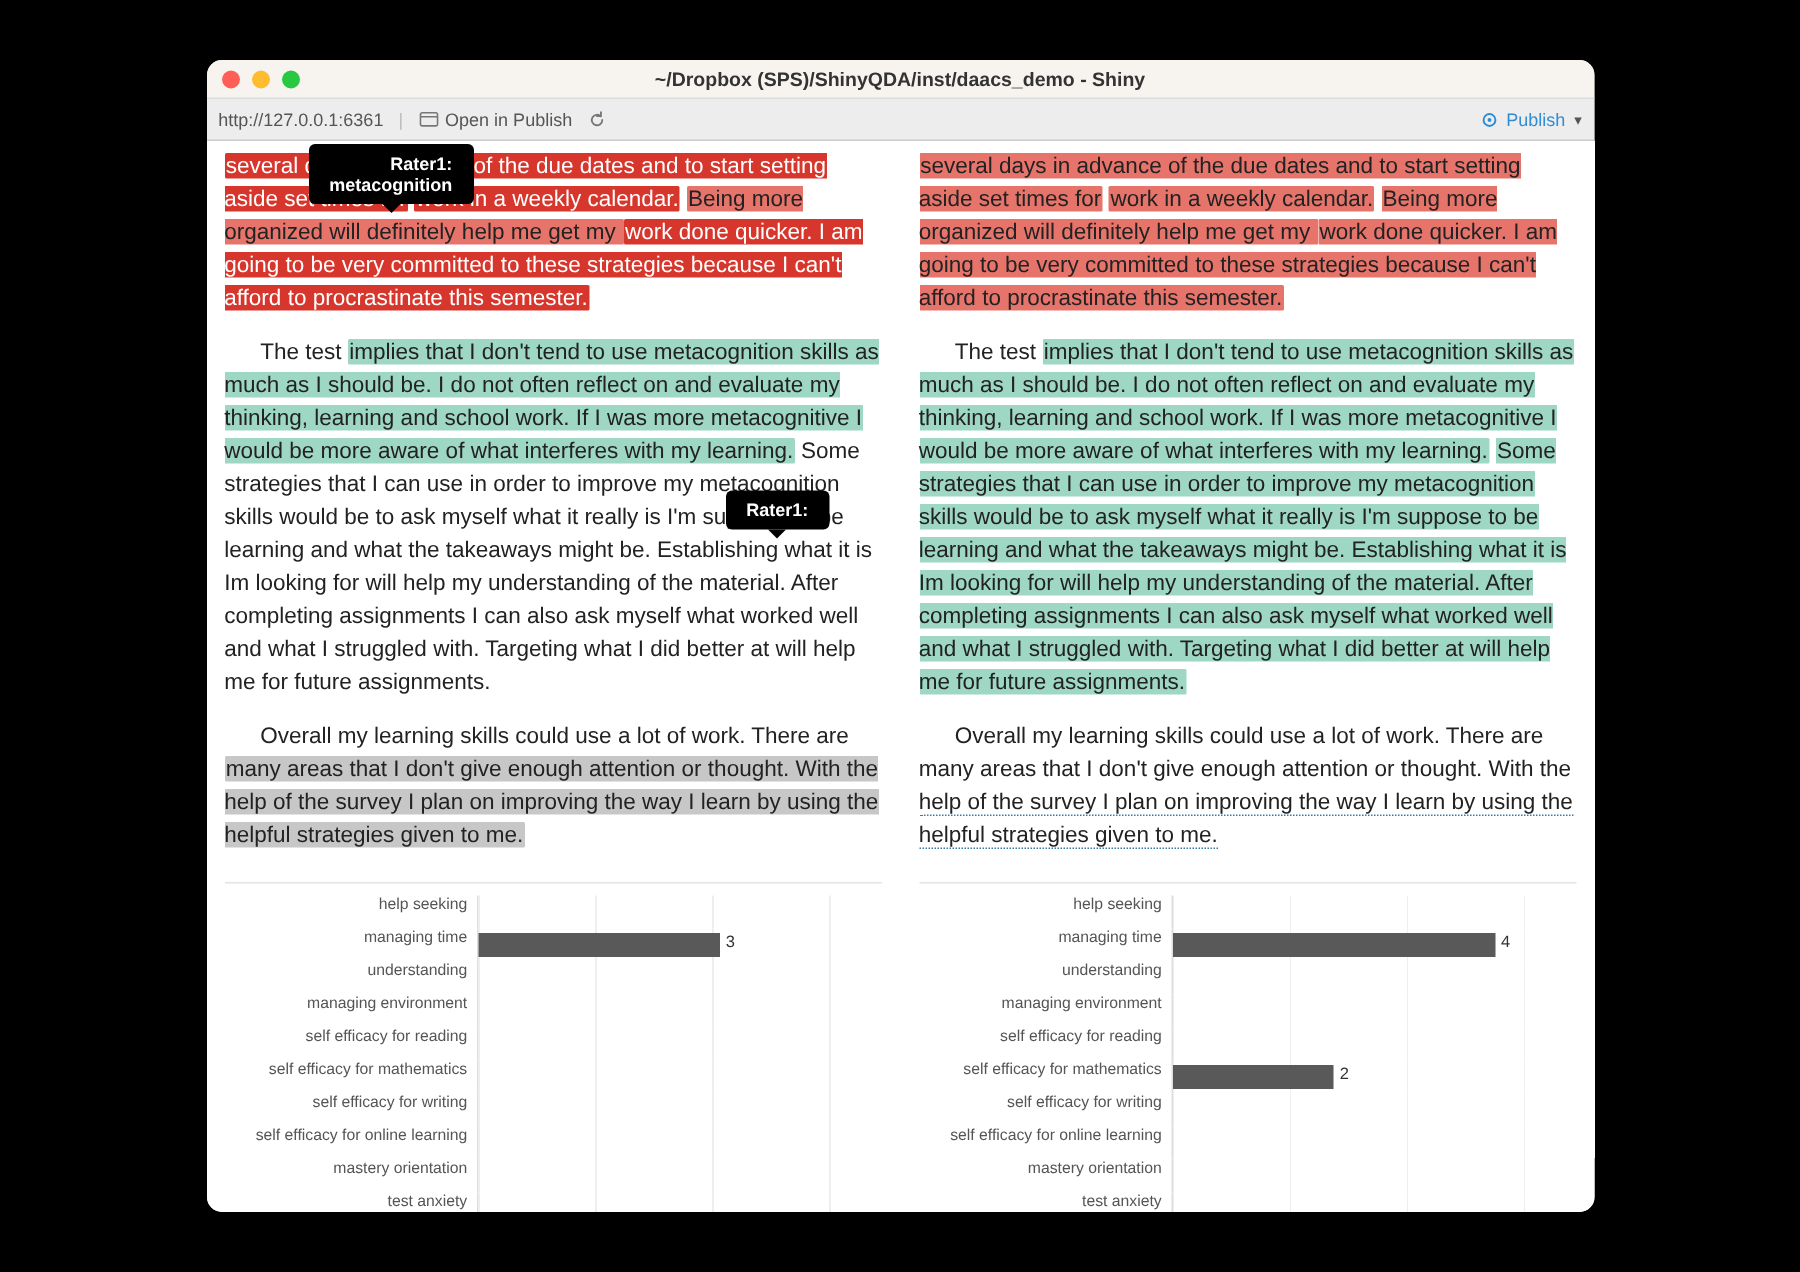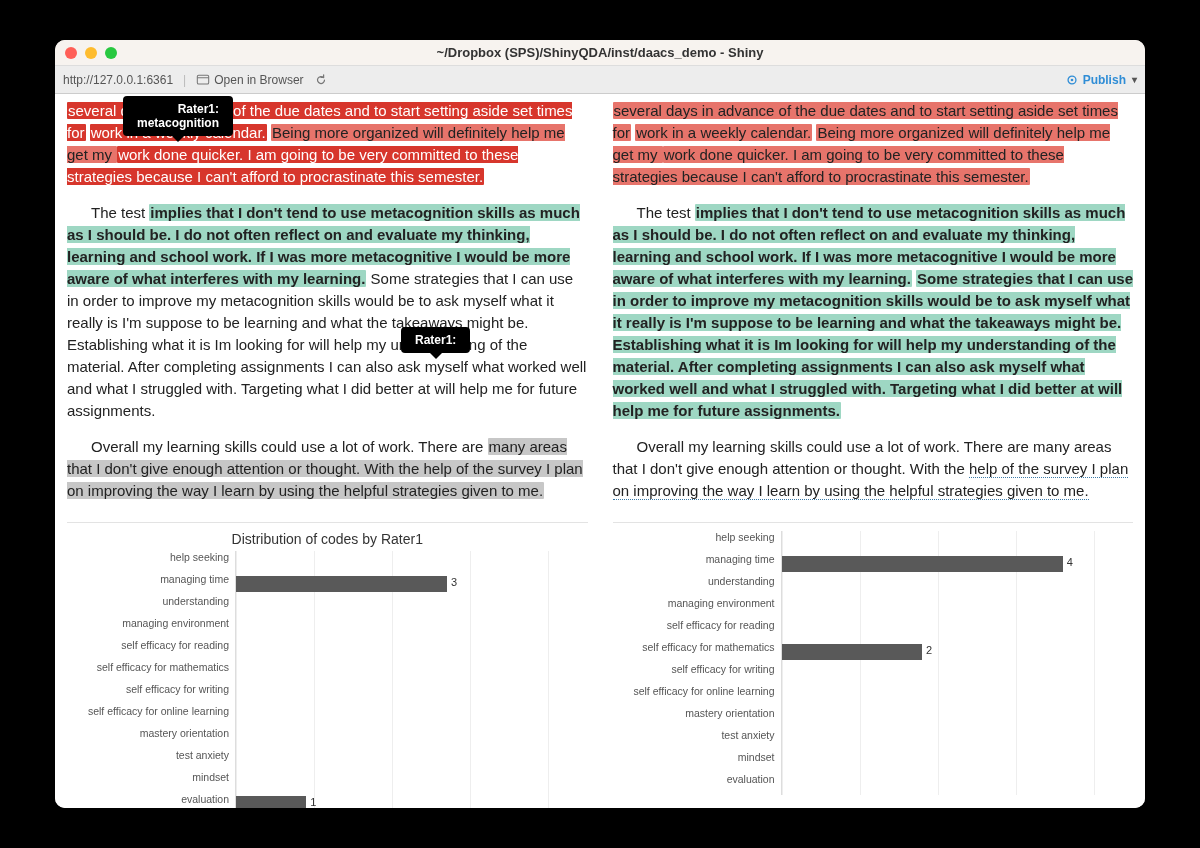--- a/index.html
+++ b/index.html
@@ -23,21 +23,21 @@
   }
   *{box-sizing:border-box;}
   html,body{margin:0;padding:0;height:100%;}
   body{
     background:var(--bg-outer);
     display:flex;align-items:center;justify-content:center;
     font-family:"Helvetica Neue",Arial,sans-serif;
     font-size:14px;color:var(--text);
   }
   .window{
-    width:1090px;height:768px;
+    width:925px;height:768px;
     background:var(--window-bg);
     border-radius:10px;
     overflow:hidden;
     box-shadow:0 20px 60px rgba(0,0,0,.5);
     display:flex;flex-direction:column;
   }
   
   .titlebar{
     height:26px;background:var(--titlebar-bg);
     display:flex;align-items:center;
@@ -61,34 +61,34 @@
     display:flex;align-items:center;
     padding:0 8px;font-size:12px;color:#555;
     gap:10px;
     justify-content:center;
   }
   .url{flex:0 0 auto;}
   .tb-sep{color:#bbb;}
   .tb-btn{display:inline-flex;align-items:center;gap:4px;cursor:default;}
   .tb-spacer{flex:1;}
   .tb-icon{width:14px;height:14px;display:inline-block;}
-  .publish{color:#2f8dd6;font-weight:700;}
+  .publish{color:#2f8dd6;font-weight:400;}
   .caret{font-size:10px;color:#555;margin-left:2px;}
   
   .content{flex:1;overflow:auto;background:var(--content-bg);}
   .columns{display:flex;}
   .col{flex:1;min-width:0;padding:0 12px;position:relative;}
   .col+.col{border-left:1px solid transparent;}
   
   .para{font-size:15px;line-height:22px;color:#222;margin:6px 0 14px;}
   .indent{text-indent:24px;}
   .hl{padding:0 1px;border-radius:1px;}
   .hl-red{background:var(--hl-red);}
   .hl-red-dark{background:var(--hl-red-dark);color:#fff;}
-  .hl-green{background:var(--hl-green);font-weight:bold;}
+  .hl-green{background:var(--hl-green);}
   .hl-grey{background:var(--hl-grey);}
   .dotted{border-bottom:1px dotted #3a7aa8;text-align:right;}
   
   .tooltip{
     position:absolute;background:var(--tooltip-bg);color:var(--tooltip-text);
     font-size:12px;font-weight:600;padding:6px 14px;border-radius:4px;
     white-space:pre;line-height:14px;text-align:right;
   }
   .tooltip::after{
     content:"";position:absolute;left:50%;transform:translateX(-50%);
@@ -136,21 +136,21 @@
   <div class="toolbar">
     <span class="url">http://127.0.0.1:6361</span>
     <span class="tb-sep">|</span>
     <span class="tb-btn">
       <span class="tb-icon">
         <svg viewBox="0 0 16 16" width="14" height="14">
             <rect x="1.5" y="2.5" width="13" height="10" rx="1.5" fill="none" stroke="#777" stroke-width="1.2"></rect>
             <line x1="1.5" y1="5.5" x2="14.5" y2="5.5" stroke="#777" stroke-width="1.2"></line>
           </svg>
       </span>
-      <span>Open in Browser</span>
+      <span>Open in Publish</span>
     </span>
     <span class="tb-btn">
       <span class="tb-icon">
         <svg viewBox="0 0 16 16" width="14" height="14">
             <path d="M12 8a4 4 0 1 1-1.17-2.83" fill="none" stroke="#777" stroke-width="1.4" stroke-linecap="round"></path>
             <path d="M11 2v3h-3" fill="none" stroke="#777" stroke-width="1.4" stroke-linecap="round"></path>
           </svg>
       </span>
     </span>
     <span class="tb-spacer"></span>
@@ -186,21 +186,20 @@
           <span class="hl hl-green">implies that I don't tend to use metacognition skills as much as I should be. I do not often reflect on and evaluate my thinking, learning and school work. If I was more metacognitive I would be more aware of what interferes with my learning.</span>
           <span>Some strategies that I can use in order to improve my metacognition skills would be to ask myself what it really is I'm suppose to be learning and what the takeaways might be. Establishing what it is Im looking for will help my understanding of the material. After completing assignments I can also ask myself what worked well and what I struggled with. Targeting what I did better at will help me for future assignments.</span>
         </p>
 
         <p class="para indent">
           <span>Overall my learning skills could use a lot of work. There are </span>
           <span class="hl hl-grey">many areas that I don't give enough attention or thought. With the help of the survey I plan on improving the way I learn by using the helpful strategies given to me.</span>
         </p>
 
         <hr class="thin">
-        <div class="chart-title">Distribution of codes by Rater1</div>
         <div class="chart">
             <div class="row">
               <div class="ylabel">help seeking</div>
               <div class="track"></div>
             </div>
             <div class="row">
               <div class="ylabel">managing time</div>
               <div class="track">
                 <div class="bar" style="width: 60%;"></div>
                 <div class="bar-label" style="left: calc(60% + 4px);">3</div>

